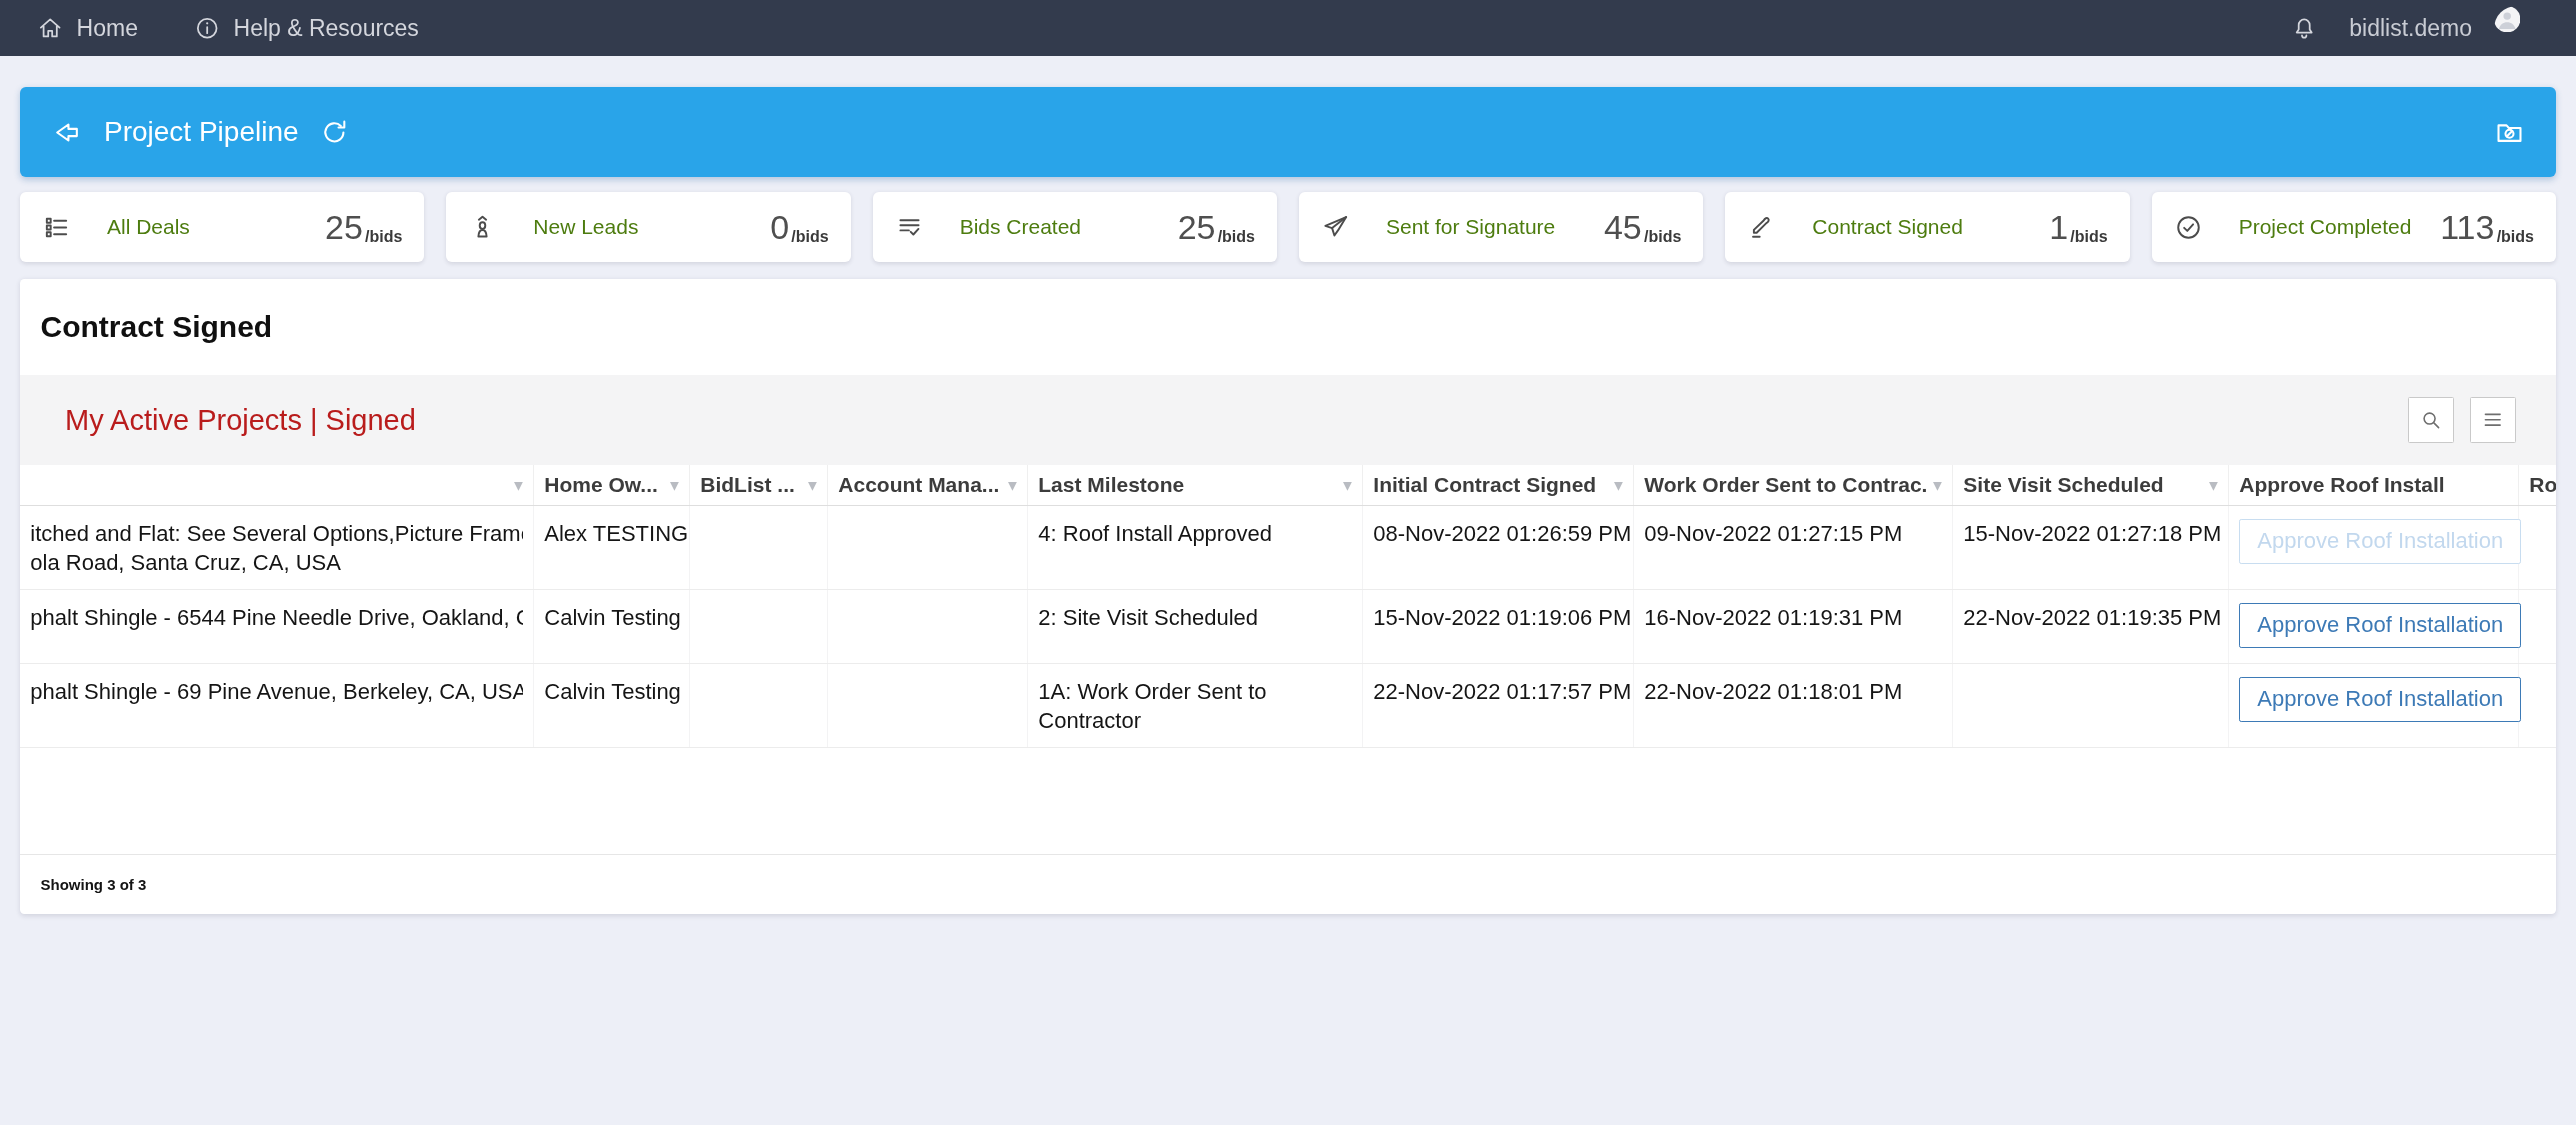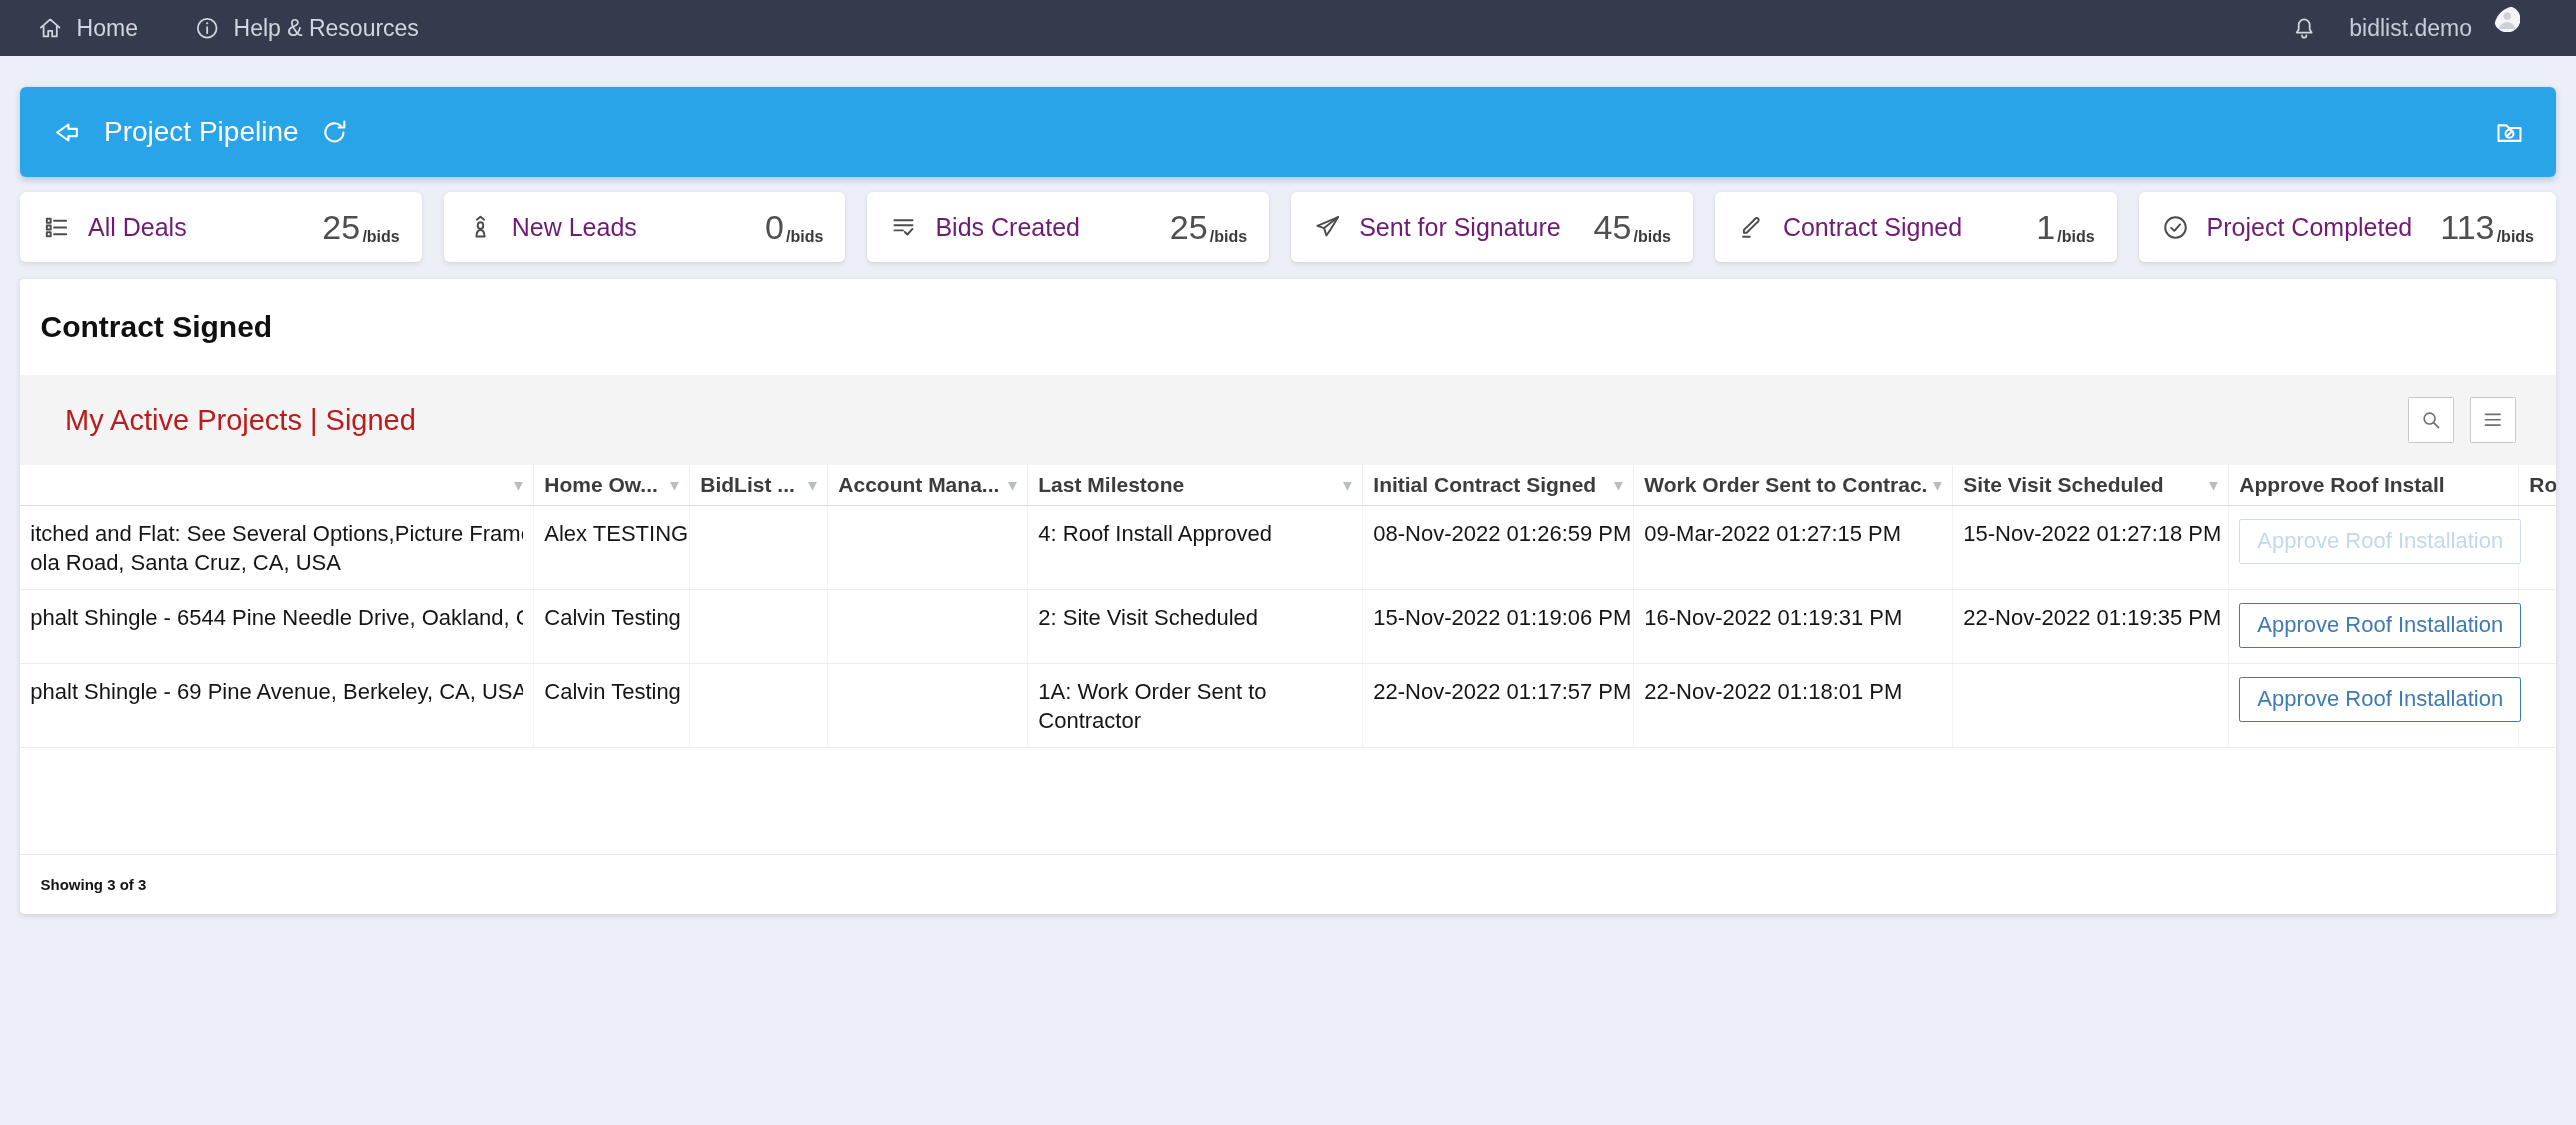--- a/index.html
+++ b/index.html
@@ -38,21 +38,21 @@
   .bar-right { margin-left:auto; cursor:pointer; }
 
   
   .cards-row { position:absolute; left:20px; right:20px; top:192px; display:flex; gap:22px; }
   .stat-card {
     flex:1; height:70px; background:#fff; border-radius:5.9px;
     box-shadow:0 1.5px 4.4px rgba(30,30,60,.12);
     display:flex; align-items:center; padding:0 22px; cursor:pointer;
   }
   .card-icon svg { width:29px; height:29px; color:#4c4c4c; }
-  .card-label { font-size:25px; color:#701a75; margin-left:17px; white-space:nowrap; }
+  .card-label { font-size:21px; color:#4d7c0f; margin-left:36px; white-space:nowrap; }
   .card-value-wrap { margin-left:auto; display:flex; align-items:flex-end; }
   .card-value { font-size:34px; color:#4f4f4f; line-height:1; font-weight:500;margin-left:28px; }
   .card-unit { font-size:16px; color:#3a3a3a; margin-left:2.2px; font-weight:600; position:relative; top:2.2px; }
 
   
   .content-card {
     position:absolute; left:20px; right:20px; top:279px; height:635px;
     background:#fff; border-radius:4.4px; overflow:hidden;
     box-shadow:0 1.5px 5.1px rgba(30,30,60,.13);
     display:flex; flex-direction:column;
@@ -323,21 +323,21 @@
         <div class="tr">
           <div class="td c0">
             <div class="project-line">itched and Flat: See Several Options,Picture Frame /</div>
             <div class="project-line">ola Road, Santa Cruz, CA, USA</div>
           </div>
           <div class="td c1 nowrap">Alex TESTING</div>
           <div class="td c2 nowrap"></div>
           <div class="td c3 nowrap"></div>
           <div class="td c4">4: Roof Install Approved</div>
           <div class="td c5 nowrap">08-Nov-2022 01:26:59 PM</div>
-          <div class="td c6 nowrap">09-Mar-2022 01:27:15 PM</div>
+          <div class="td c6 nowrap">09-Nov-2022 01:27:15 PM</div>
           <div class="td c7 nowrap">15-Nov-2022 01:27:18 PM</div>
           <div class="td c8"><button class="approve-btn is-disabled" disabled="">Approve Roof Installation</button></div>
           <div class="td c9 nowrap"></div>
         </div>
         <div class="tr">
           <div class="td c0">
             <div class="project-line">phalt Shingle - 6544 Pine Needle Drive, Oakland, CA,</div>
           </div>
           <div class="td c1 nowrap">Calvin Testing</div>
           <div class="td c2 nowrap"></div>

